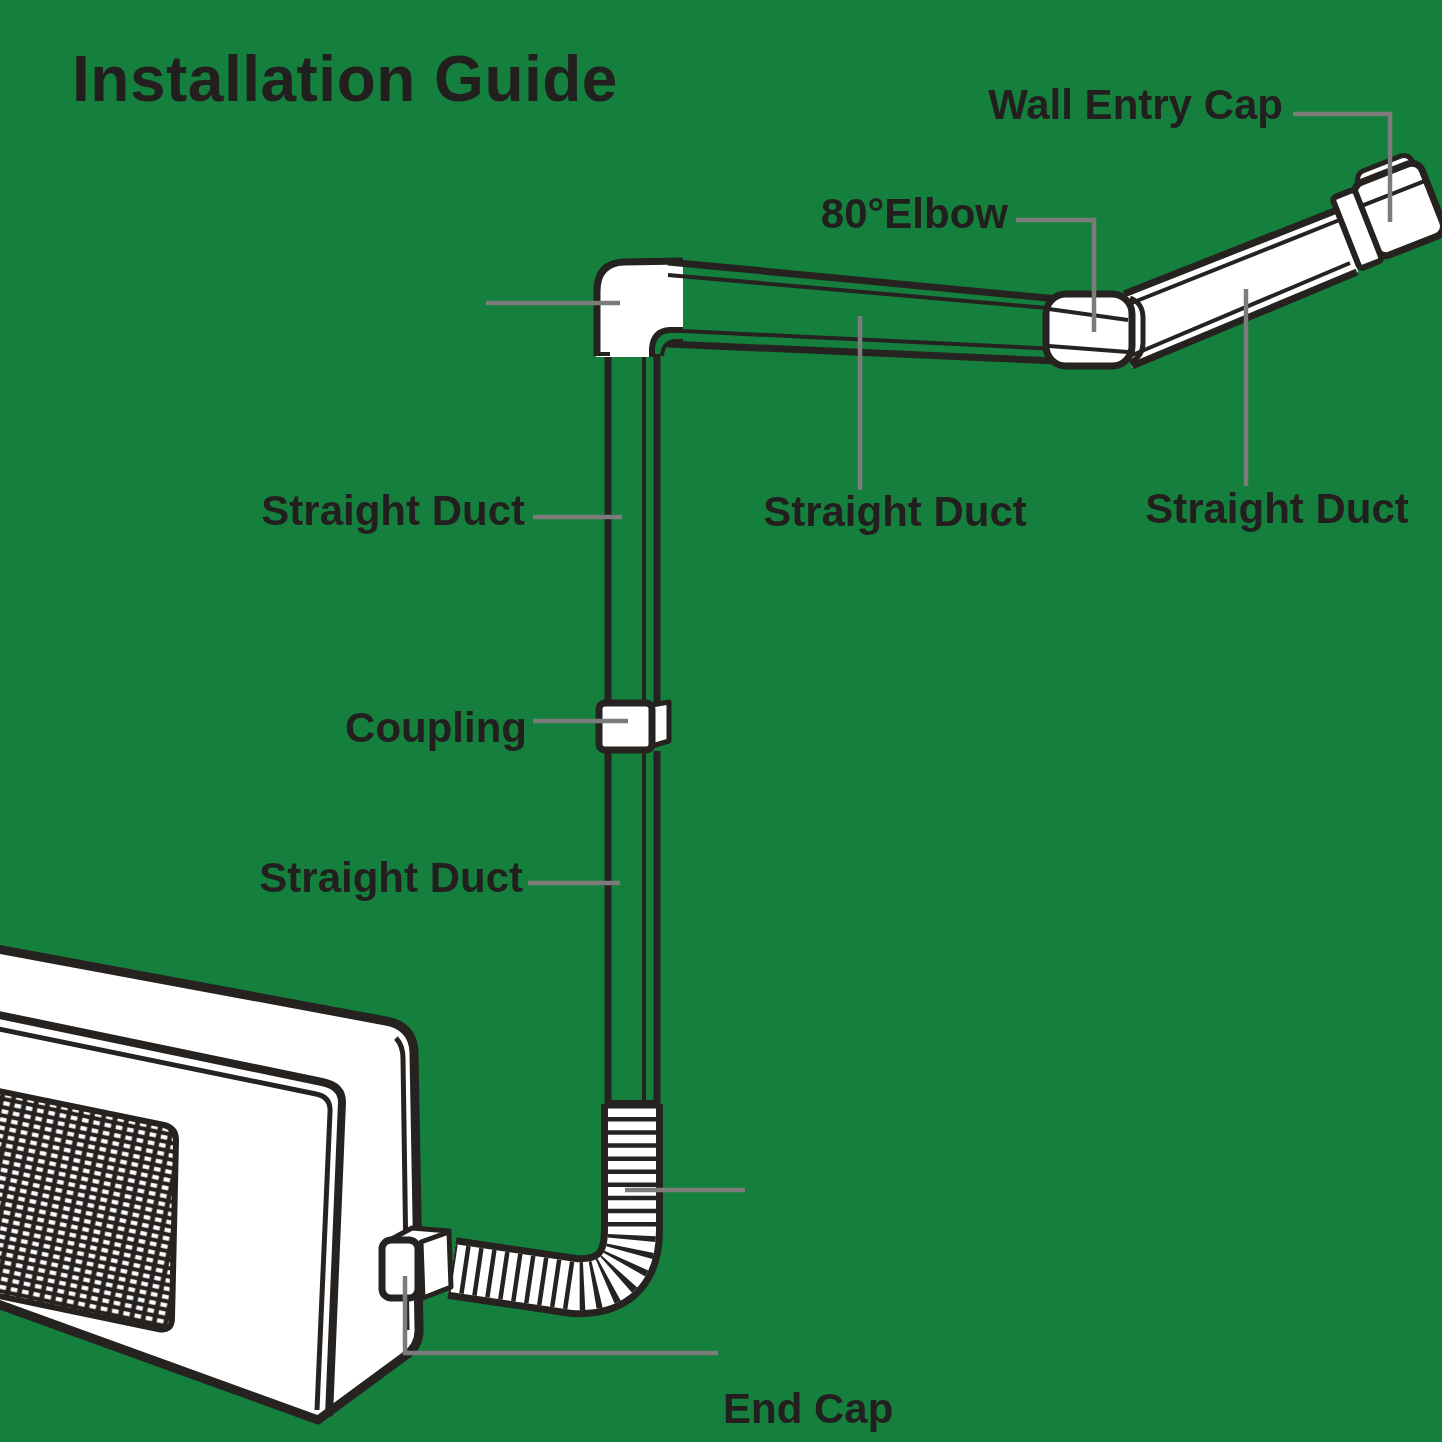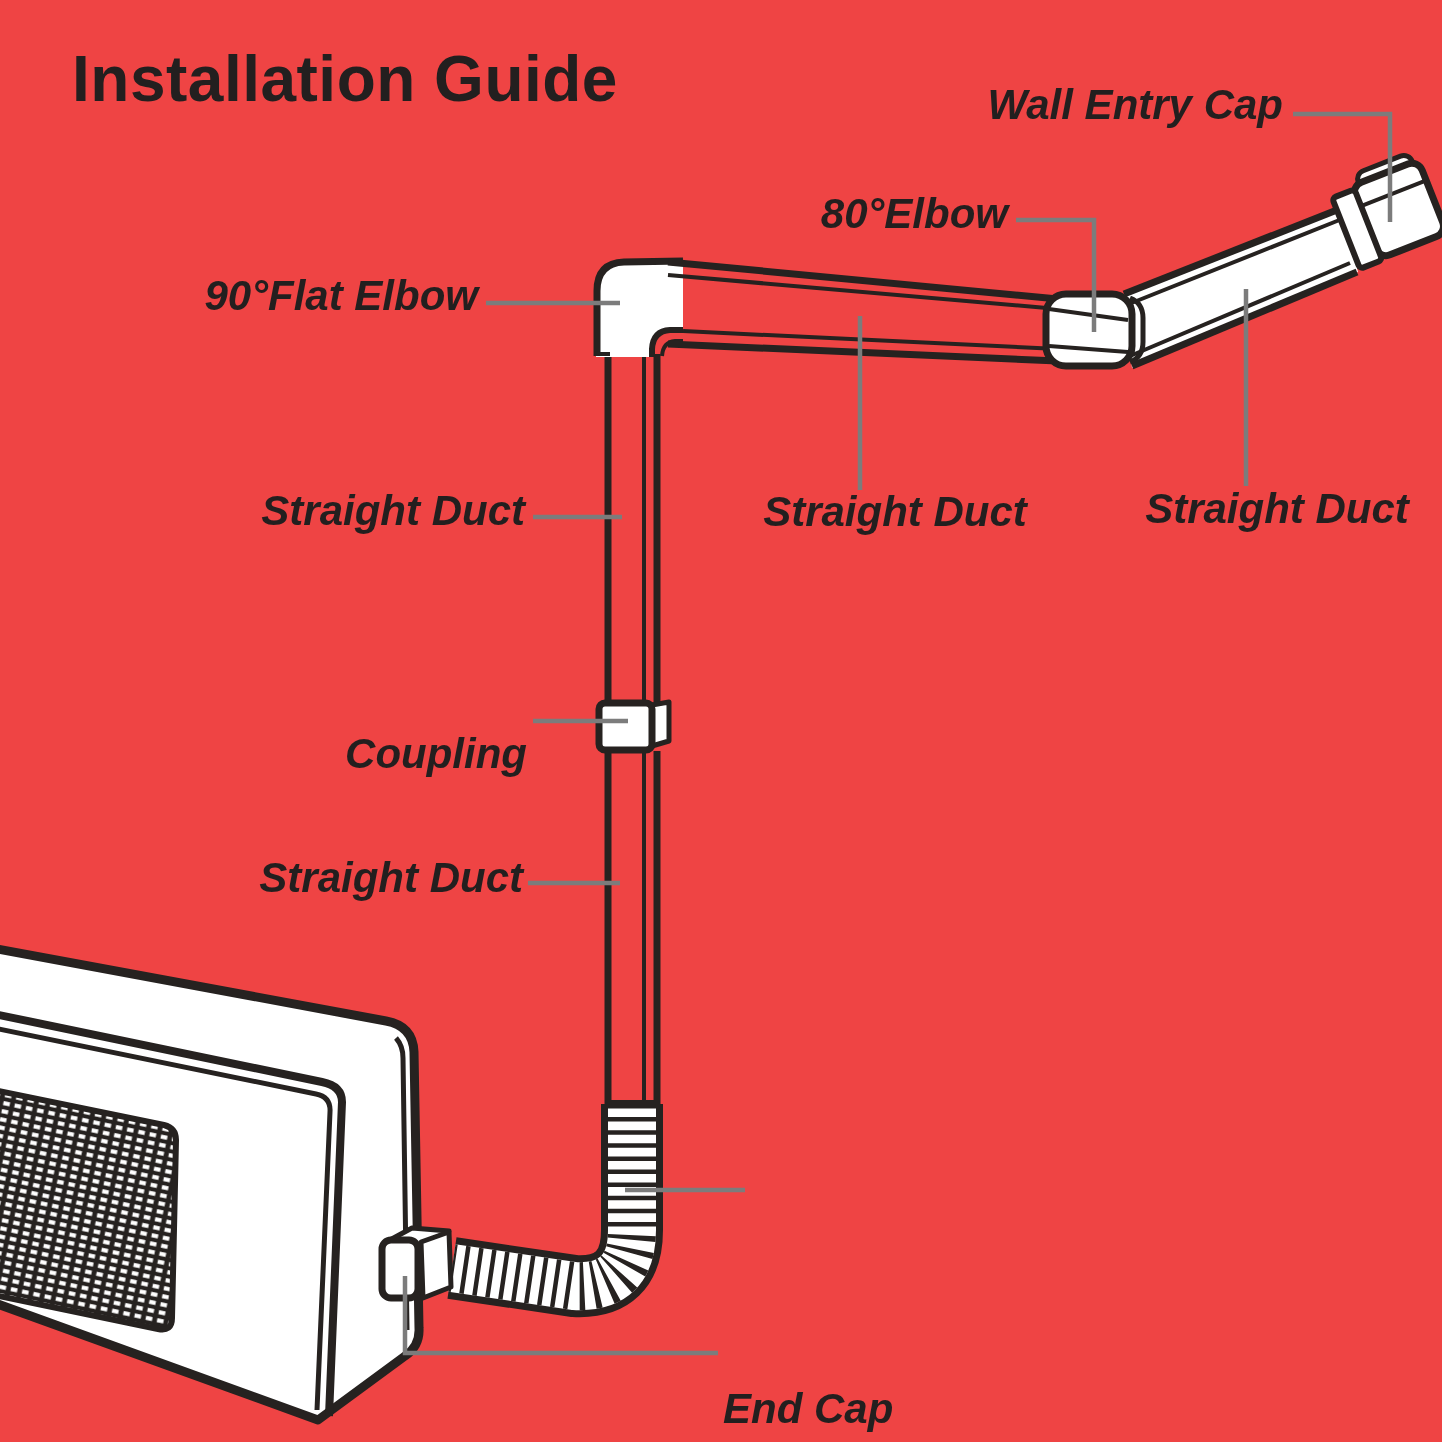--- a/index.html
+++ b/index.html
@@ -1,32 +1,32 @@
 <!DOCTYPE html>
 <html><head>
 <meta charset="utf-8">
 <style>
   html,body{margin:0;padding:0;background:#ffffff;}
   .canvas{
     position:relative;
     width:1442px;height:1442px;
-    background:#ef4444;
+    background:#15803d;
     overflow:hidden;
     font-family:"Liberation Sans", sans-serif;
   }
   .diagram-svg{position:absolute;left:0;top:0;width:1442px;height:1442px;}
   .title{
     position:absolute;left:72px;top:4px;
     font-size:64px;font-weight:800;letter-spacing:0.5px;
     color:#231f1f;line-height:1;white-space:nowrap;
   }
   .lbl{
     position:absolute;
     font-size:42px;font-weight:700;color:#231f1f;
-    line-height:1;white-space:nowrap;font-style:italic;
+    line-height:1;white-space:nowrap;
   }
   .c{transform:translateX(-50%);}
 </style>
 </head>
 <body>
 
 <div class="canvas">
 
   <svg class="diagram-svg" viewBox="0 0 1442 1442" fill="none" stroke-linejoin="round">
     <defs>
@@ -119,21 +119,20 @@
       <path d="M 1246,289 L 1246,486"></path>
       <path d="M 625,1190 L 745,1190"></path>
       <path d="M 405,1276 L 405,1353 L 718,1353"></path>
     </g>
   </svg>
 
   <h1 class="title">Installation Guide</h1>
 
   <div class="lbl" style="top:84px;right:159px;">Wall Entry Cap</div>
   <div class="lbl" style="top:193px;right:434px;">80°Elbow</div>
-  <div class="lbl" style="top:275px;right:964px;">90°Flat Elbow</div>
   <div class="lbl" style="top:490px;right:917px;">Straight Duct</div>
   <div class="lbl c" style="top:491px;left:895px;">Straight Duct</div>
   <div class="lbl c" style="top:488px;left:1277px;">Straight Duct</div>
-  <div class="lbl" style="top:733px;right:915px;">Coupling</div>
+  <div class="lbl" style="top:707px;right:915px;">Coupling</div>
   <div class="lbl" style="top:857px;right:919px;">Straight Duct</div>
   <div class="lbl" style="top:1388px;left:723px;">End Cap</div>
 
 </div>
 
 </body></html>

